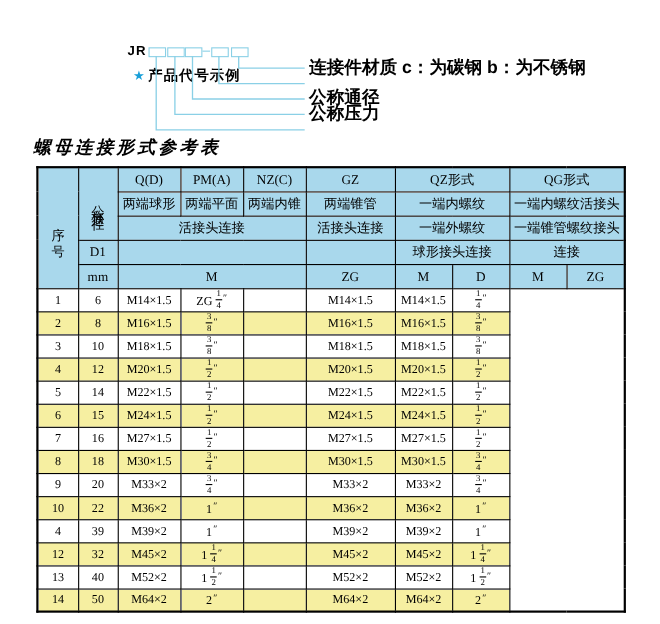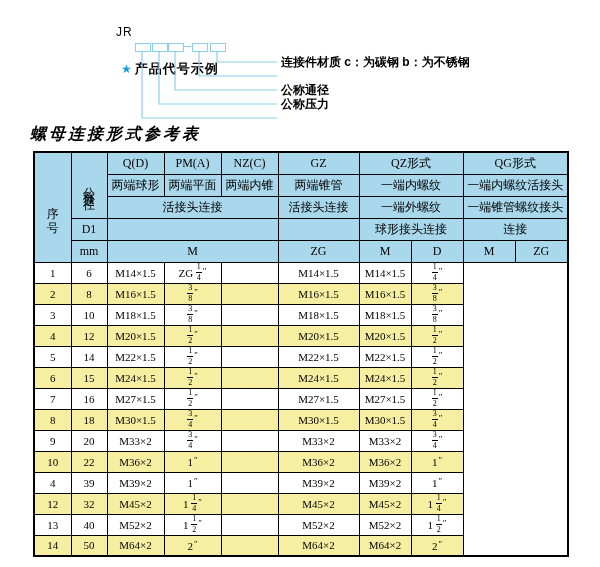--- a/index.html
+++ b/index.html
@@ -2,27 +2,27 @@
 <html style="--header-bg: #a9d8ec; --row-alt: #f6efa1; --line: #8ad0e6; --star: #189fd8;"><head>
 <meta charset="utf-8">
 <style>
   html,body{margin:0;padding:0;background:#fff;}
   .page{position:relative;width:600px;height:567px;background:#ffffff;overflow:hidden;
         font-family:"Liberation Sans","DejaVu Sans",sans-serif;color:#000;}
 
   
   .diagram-heading{position:absolute;left:121px;top:18px;font-size:13px;font-weight:bold;letter-spacing:1px;margin-top:42px;}
   .star{color:var(--star,#189fd8);margin-right:2px;font-size:12px;}
-  .code-prefix{position:absolute;left:116px;top:25px;font-size:12px;font-weight:normal;letter-spacing:1px;}
+  .code-prefix{position:absolute;left:116px;top:39px;font-size:12px;font-weight:bold;letter-spacing:1px;}
   .cbox{position:absolute;top:43px;width:14px;height:7px;border:1px solid var(--line,#8ad0e6);background:#fff;}
   .cb1{left:135px;} .cb2{left:152px;} .cb3{left:168px;} .cb4{left:192px;} .cb5{left:210px;}
   .cdash{position:absolute;left:184px;top:46px;width:7px;height:1px;background:var(--line,#8ad0e6);}
   svg.connectors{position:absolute;left:0;top:0;}
   svg.connectors polyline{fill:none;stroke:var(--line,#8ad0e6);stroke-width:1.2px;}
-  .dlabel{position:absolute;left:281px;font-size:12px;font-weight:bold;line-height:14px;white-space:nowrap;}
+  .dlabel{position:absolute;left:281px;font-size:16px;font-weight:bold;line-height:14px;white-space:nowrap;}
   .dl1{top:55px;} .dl2{top:69px;} .dl3{top:83px;} .dl4{top:97px;} .dl5{top:111px;}
 
   
   .tbl-title{position:absolute;left:30px;top:124px;margin:0;font-size:16px;font-weight:bold;
              font-style:italic;letter-spacing:3px;
              font-family:"Liberation Serif","DejaVu Serif",serif;}
 
   
   table.ref{position:absolute;left:33px;top:151px;width:534px;border-collapse:collapse;
             table-layout:fixed;border:2px solid #000;}

